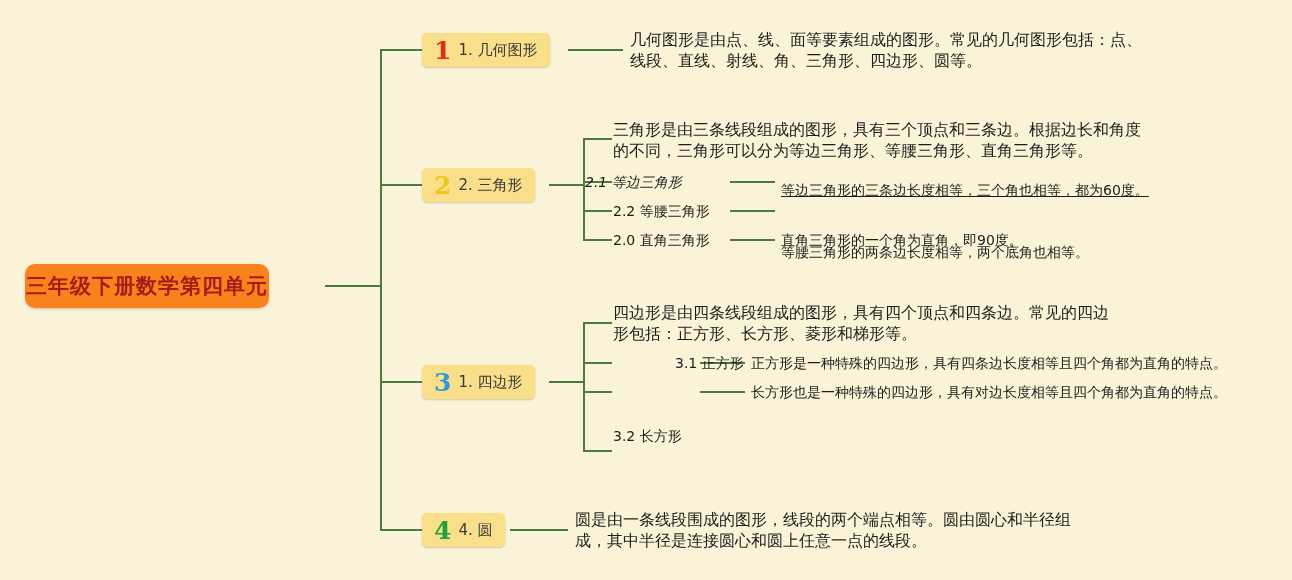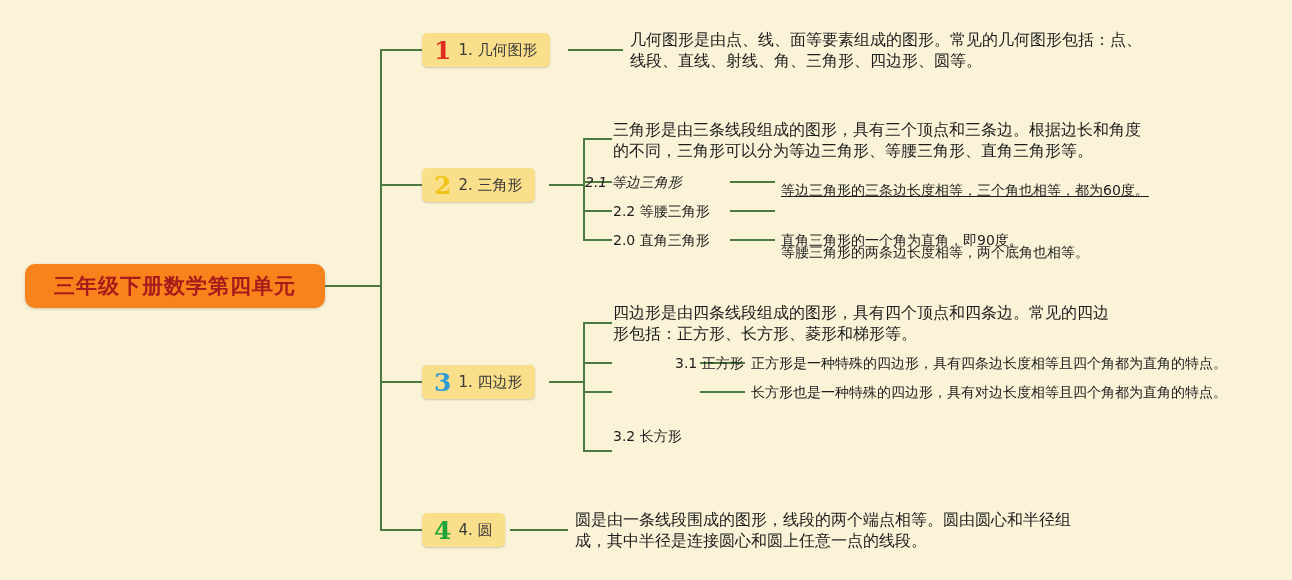--- a/index.html
+++ b/index.html
@@ -3,21 +3,21 @@
 <meta charset="utf-8">
 <style>
   * { margin: 0; padding: 0; box-sizing: border-box; }
   html,body { background:#FBF3D8; }
   body { font-family: "DejaVu Sans", "Liberation Sans", sans-serif; }
   .canvas { position: relative; width: 1292px; height: 580px; background: #FBF3D8; overflow: hidden; }
 
   .line { position: absolute; background: #4D7A3E; }
 
   .root-node {
-    position: absolute; left: 25px; top: 264px; width: 300px; height: 44px;
+    position: absolute; left: 25px; top: 264px; width: 244px; height: 44px;
     background: #F8821B; border-radius: 10px;
     display: flex; align-items: center; justify-content: center;
     box-shadow: 0 1px 3px rgba(0,0,0,0.2);
     cursor: default;
   }
   .root-label { color: #A61B1B; font-weight: bold; font-size: 21px; letter-spacing: 1px; white-space: nowrap; }
 
   .branch-node {
     position: absolute; height: 34px; background: #F9DF8A; border-radius: 5px;
     display: flex; align-items: center; gap: 7px; padding: 0 12px;

